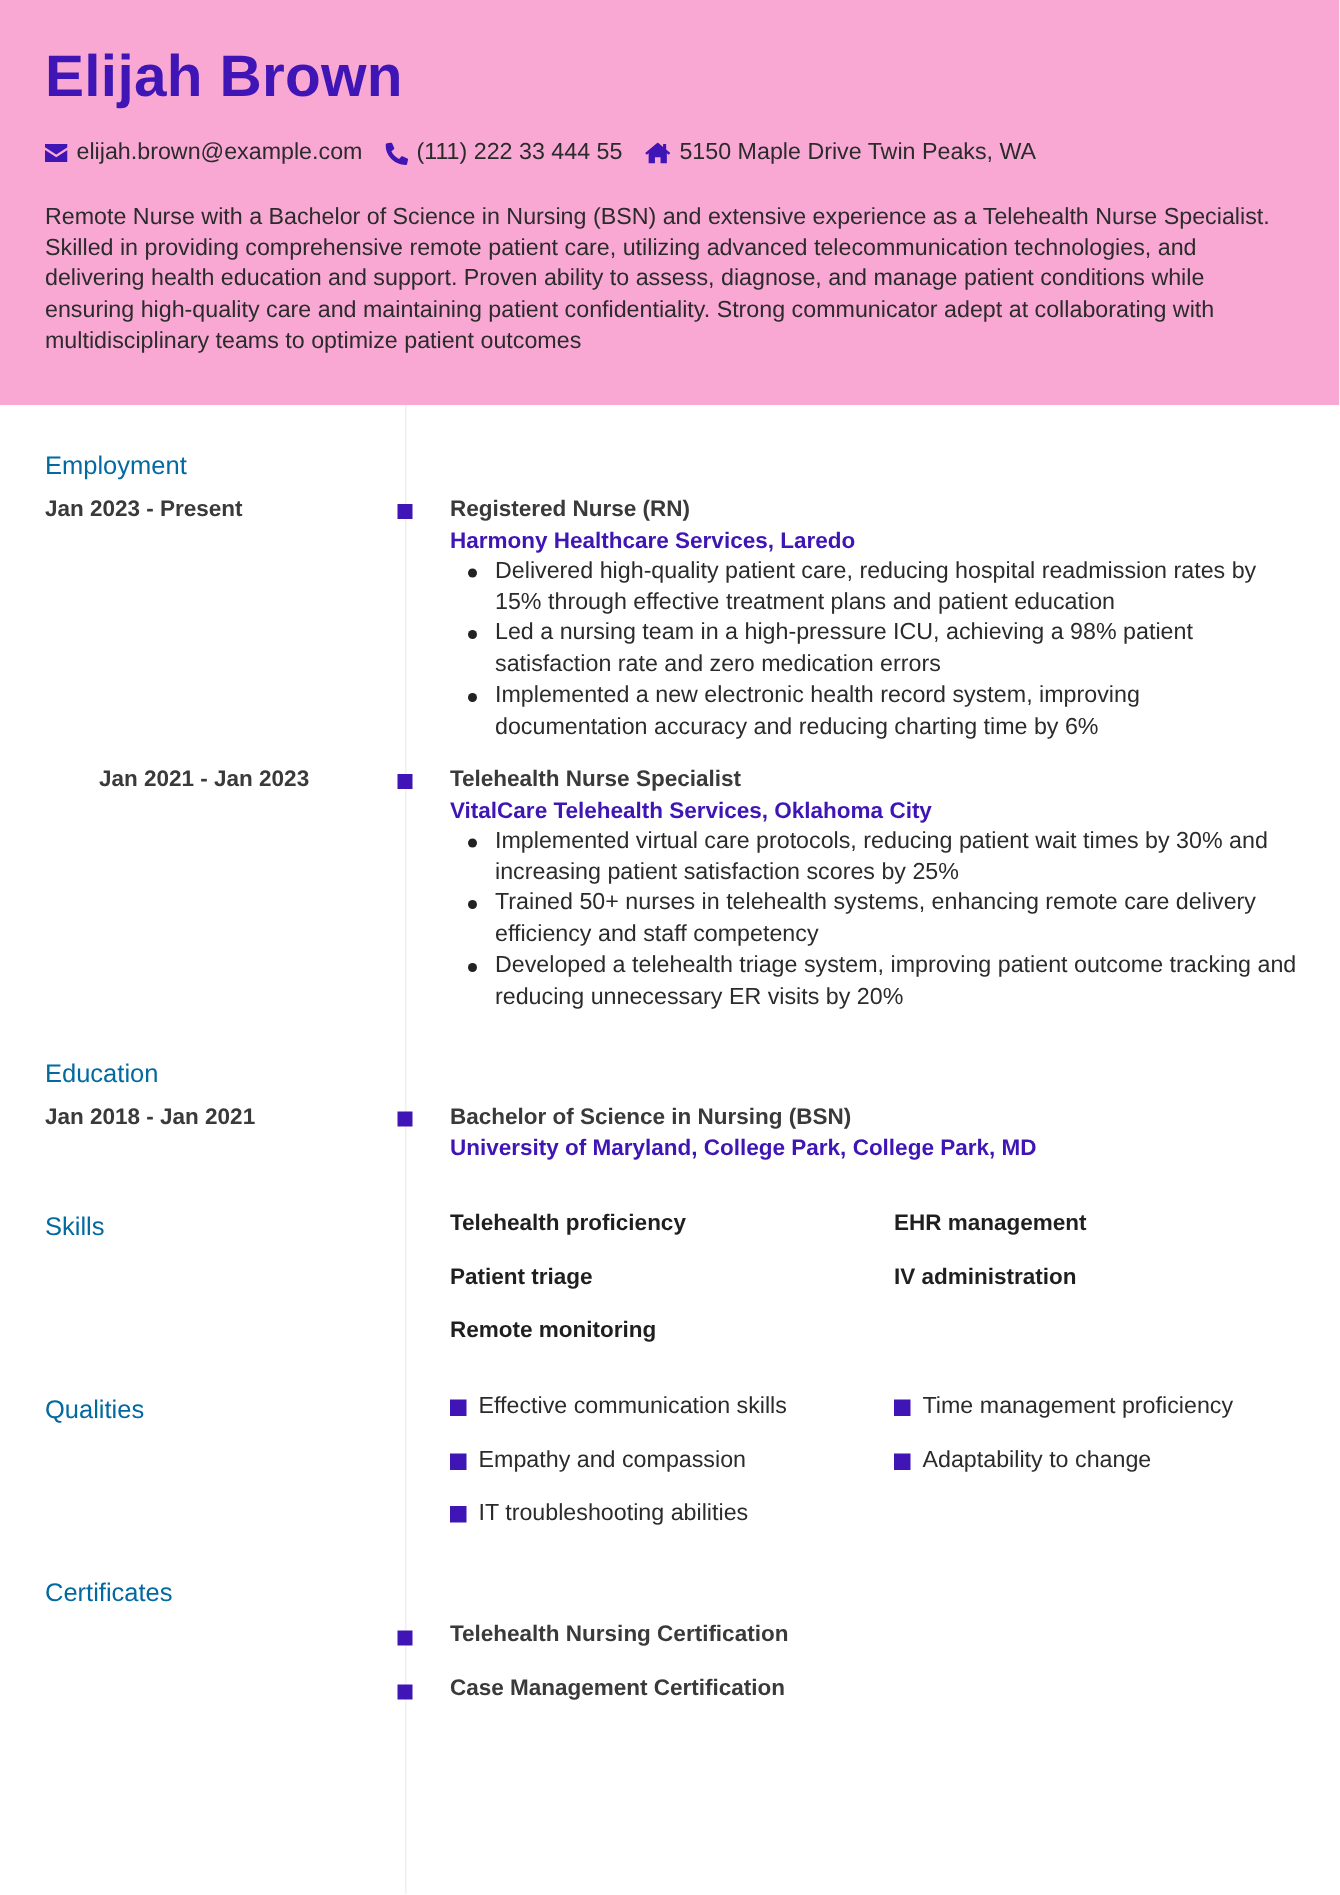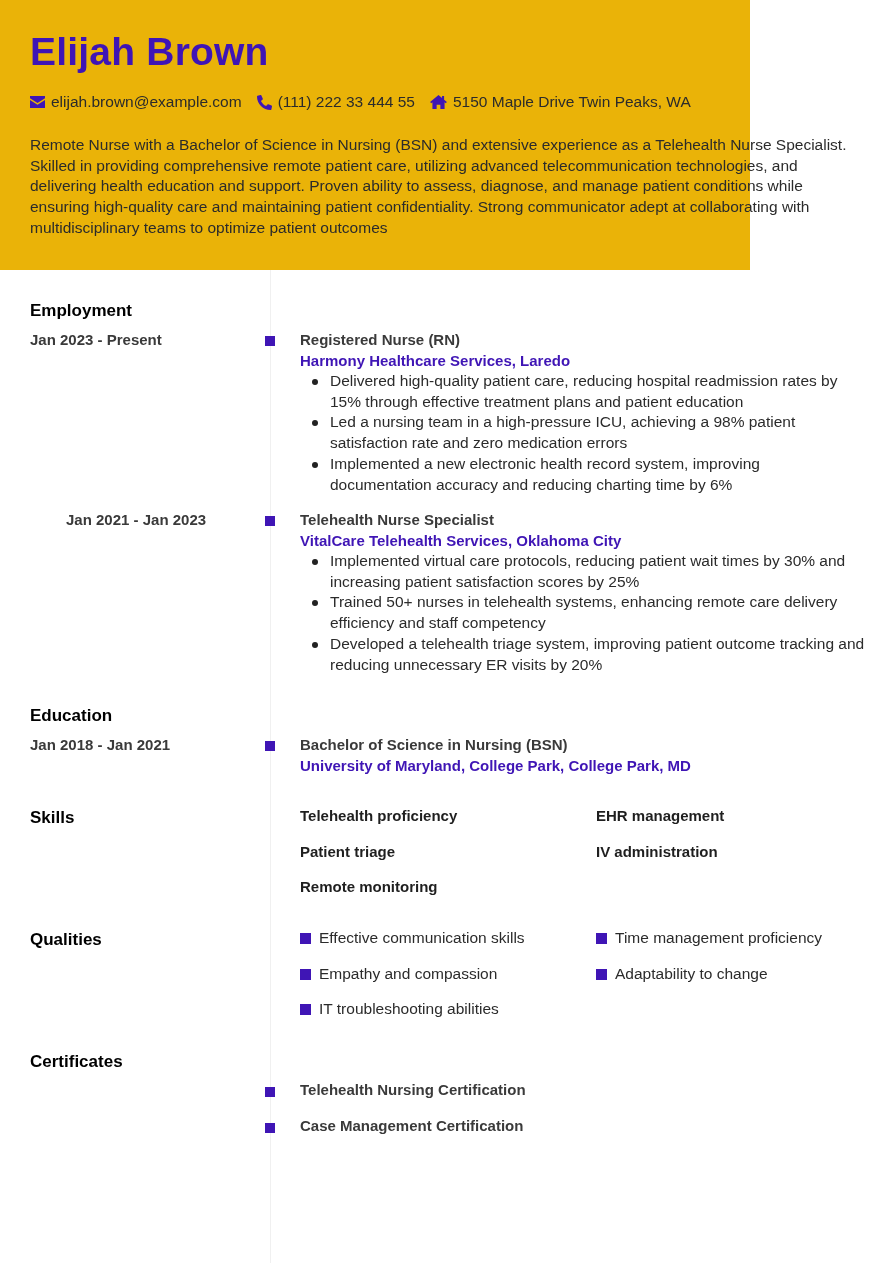--- a/index.html
+++ b/index.html
@@ -1,25 +1,25 @@
 <!DOCTYPE html>
 <html><head>
 <meta charset="utf-8">
 <style>
   * { margin:0; padding:0; box-sizing:border-box; }
   html, body { width:893px; height:1263px; background:#ffffff; overflow:hidden; }
   body { font-family:"Liberation Sans", "DejaVu Sans", sans-serif; color:#2b2b2b; position:relative; }
-  .header { position:absolute; left:0; top:0; width:750px; height:270px; background:#eab308; }
+  .header { position:absolute; left:0; top:0; width:893px; height:270px; background:#f9a8d4; }
   .name { position:absolute; left:30px; top:30px; font-size:39px; font-weight:bold; color:#3f15b5; letter-spacing:0.2px; }
   .contacts { position:absolute; left:30px; top:93px; display:flex; align-items:flex-end; font-size:15.5px; color:#2b2b2b; }
   .contact { display:flex; align-items:center; margin-right:15px; }
   .contact svg { margin-right:6px; fill:#3f15b5; }
   .summary { position:absolute; left:30px; top:135px; width:820px; font-size:15.5px; line-height:20.7px; color:#2b2b2b; }
   .divider-v { position:absolute; left:270px; top:270px; width:1px; height:993px; background:#f0f0f0; }
-  .section-title { position:absolute; left:30px; font-size:17px; font-weight:bold; color:#000000; }
+  .section-title { position:absolute; left:30px; font-size:17px; font-weight:normal; color:#0369a1; }
   .date { position:absolute; left:30px; font-size:15px; font-weight:bold; color:#3a3a3a; }
   .marker { position:absolute; left:265px; width:10px; height:10px; background:#3f15b5; }
   .entry { position:absolute; left:300px; width:565px; }
   .role { font-size:15px; font-weight:bold; color:#3a3a3a; line-height:20.5px; }
   .org { font-size:15px; font-weight:bold; color:#3f15b5; line-height:20.5px; }
   .bullets { list-style:none; }
   .bullets li { position:relative; padding-left:30px; font-size:15.5px; line-height:20.7px; color:#2b2b2b; }
   .bullets li::before { content:""; position:absolute; left:12px; top:8px; width:6px; height:6px; border-radius:50%; background:#222; }
   .skill { position:absolute; font-size:15px; font-weight:bold; color:#1f1f1f; }
   .quality { position:absolute; display:flex; align-items:center; font-size:15.5px; color:#2b2b2b; }

